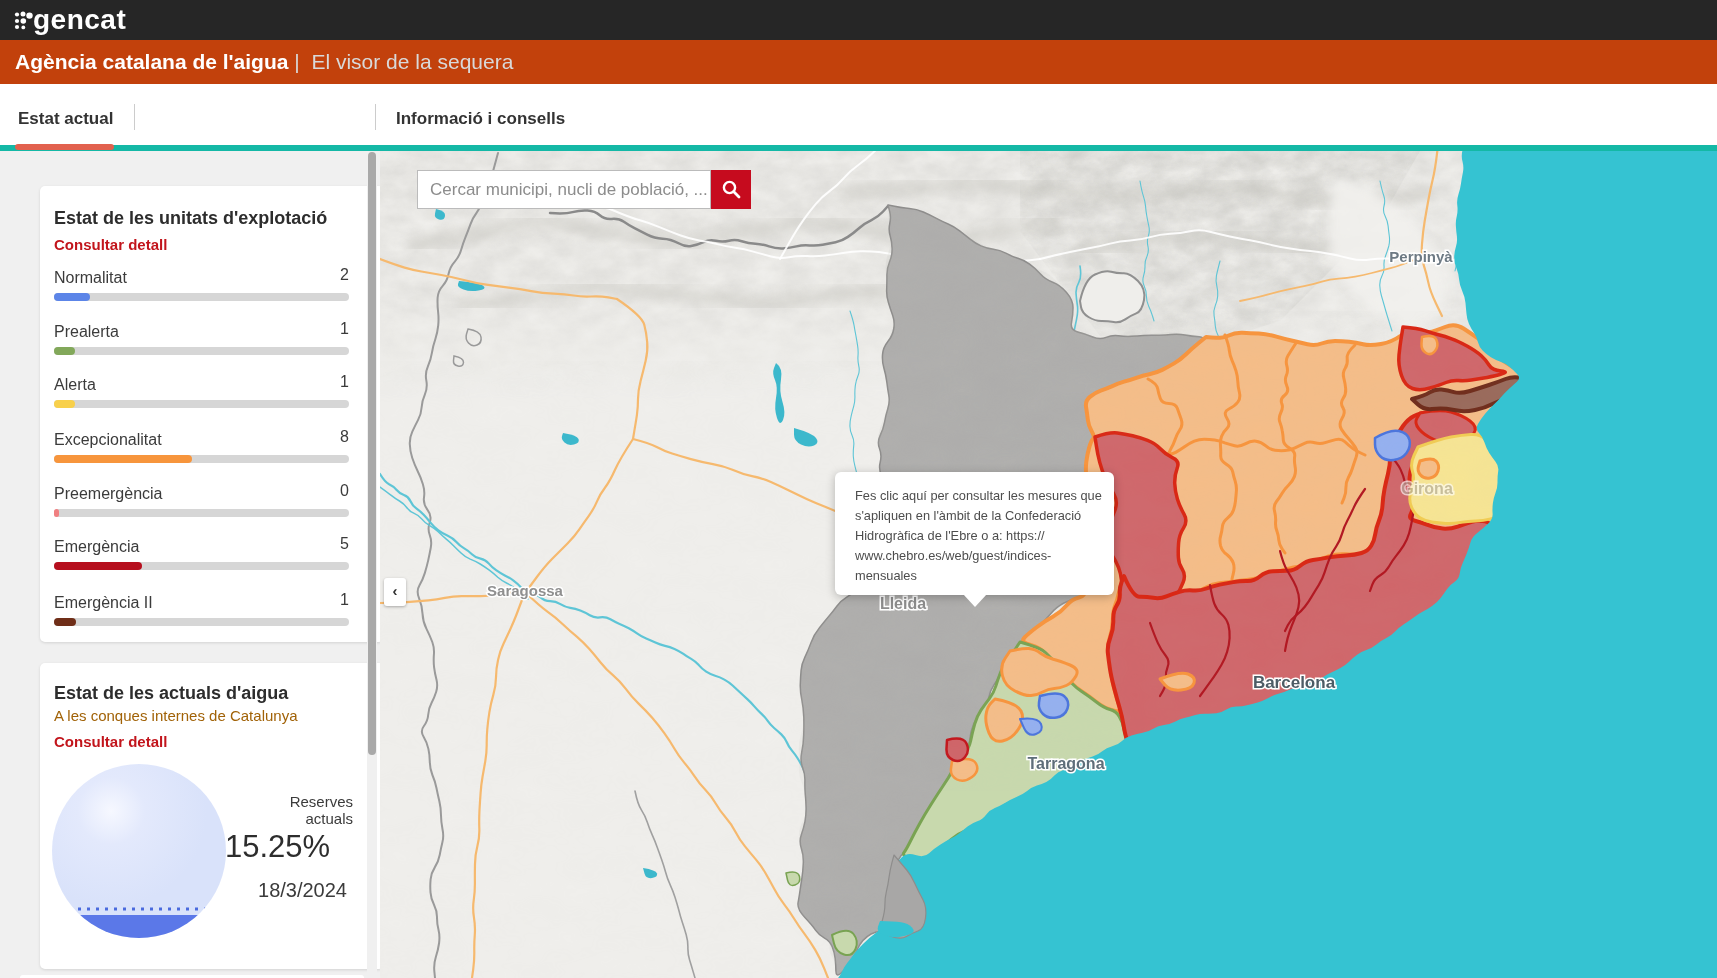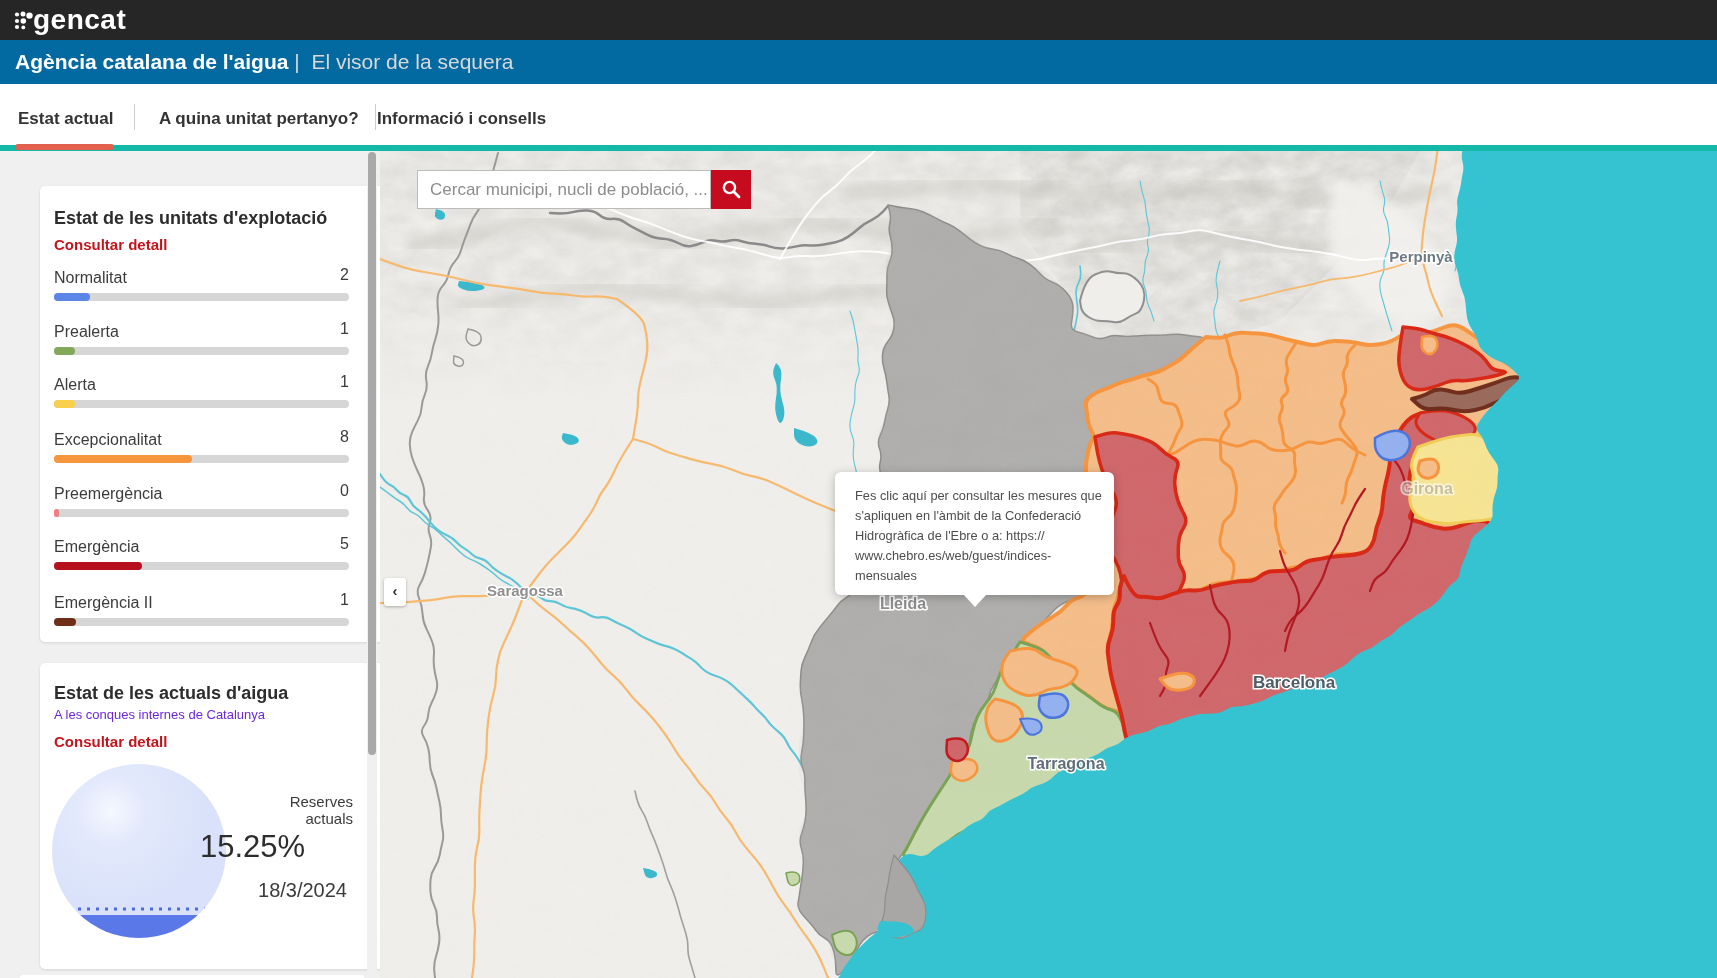--- a/index.html
+++ b/index.html
@@ -1,20 +1,20 @@
 <!DOCTYPE html>
 <html lang="ca"><head>
 <meta charset="utf-8">
 <title>El visor de la sequera</title>
 <style>
   * { margin:0; padding:0; box-sizing:border-box; }
   html,body { width:1717px; height:978px; overflow:hidden; font-family:"Liberation Sans", sans-serif; background:#fff; }
   #bar1 { position:absolute; left:0; top:0; width:1717px; height:40px; background:#262626;padding-left:12px; }
   .logo { position:absolute; left:33px; top:4px; color:#fff; font-size:28px; font-weight:bold; letter-spacing:0.5px; }
-  #bar2 { position:absolute; left:0; top:40px; width:1717px; height:44px; background:#0369a1; color:#fff; font-size:21px; line-height:44px; padding-left:15px; }
+  #bar2 { position:absolute; left:0; top:40px; width:1717px; height:44px; background:#c2410c; color:#fff; font-size:21px; line-height:44px; padding-left:15px; }
   #bar2 b { font-weight:bold; }
   #bar2 span { color:#d9d9d9; font-weight:normal; }
   #nav { position:absolute; left:0; top:84px; width:1717px; height:67px; background:#fff; border-bottom:6px solid #14b8a6; }
   .tab { position:absolute; top:0; height:66px; line-height:70px; font-size:17px; font-weight:bold; color:#333; }
   .sep { position:absolute; top:20px; height:26px; width:1px; background:#ccc; }
   #accent { position:absolute; left:15px; top:60px; width:99px; height:6px; background:#e2614e; border-radius:3px; }
   #main { position:absolute; left:0; top:151px; width:1717px; height:827px; background:#f0f0f0; }
   #sidebar { position:absolute; left:0; top:0; width:367px; height:827px; background:#f0f0f0; }
   .card { position:absolute; left:20px; width:344px; background:#fff; border-radius:5px; box-shadow:0 1px 3px rgba(0,0,0,0.12);margin-left:20px; }
   #card1 { top:35px; height:456px; }
@@ -49,23 +49,22 @@
       <circle cx="3" cy="16" r="2.1"></circle>
         <circle cx="9.3" cy="16.4" r="1.9"></circle>
     </g>
   </svg>
   <div class="logo">gencat</div>
 </div>
 <div id="bar2"><b>Agència catalana de l'aigua</b><span>&nbsp;|&nbsp; El visor de la sequera</span></div>
 <div id="nav">
   <div class="tab" style="left:18px;">Estat actual</div>
   <div class="sep" style="left:134px;"></div>
-  <div class="tab" style="left:159px;">A quina unitat pertanyo?</div>
   <div class="sep" style="left:375px;"></div>
-  <div class="tab" style="left:377px;">Informació i consells</div>
+  <div class="tab" style="left:396px;">Informació i consells</div>
   <div id="accent"></div>
 </div>
 <div id="main">
   <div id="sidebar">
     <div class="card" id="card1">
       <div style="position:absolute;left:14px;top:22px;" class="ctitle">Estat de les unitats d'explotació</div>
       <div style="position:absolute;left:14px;top:50px;" class="clink">Consultar detall</div>
       <div class="row" style="top:83px;"><span class="rlabel">Normalitat</span><span class="rnum">2</span><div class="track">
             <div class="fill" style="width:36px;background:#5c85e8"></div>
           </div></div>
@@ -83,41 +82,41 @@
           </div></div>
       <div class="row" style="top:352px;"><span class="rlabel">Emergència</span><span class="rnum">5</span><div class="track">
             <div class="fill" style="width:88px;background:#b60f1e"></div>
           </div></div>
       <div class="row" style="top:408px;"><span class="rlabel">Emergència II</span><span class="rnum">1</span><div class="track">
             <div class="fill" style="width:22px;background:#6f2e18"></div>
           </div></div>
     </div>
     <div class="card" id="card2">
       <div style="position:absolute;left:14px;top:20px;" class="ctitle">Estat de les actuals d'aigua</div>
-      <div style="position:absolute;left:14px;top:44px;font-size:13px;color:#6d28d9;">A les conques internes de Catalunya</div>
+      <div style="position:absolute;left:14px;top:44px;font-size:15px;color:#a16207;">A les conques internes de Catalunya</div>
       <div style="position:absolute;left:14px;top:70px;" class="clink">Consultar detall</div>
       <svg style="position:absolute;left:11px;top:100px;" width="176" height="176" viewBox="0 0 176 176">
         <defs>
           <radialGradient id="sph" cx="0.34" cy="0.27" r="0.55">
             <stop offset="0" stop-color="#f6f8ff"></stop>
             <stop offset="0.35" stop-color="#e3e9fc"></stop>
             <stop offset="1" stop-color="#d9e2fa"></stop>
           </radialGradient>
           <clipPath id="circ">
               <circle cx="88" cy="88" r="87"></circle>
             </clipPath>
         </defs>
         <circle cx="88" cy="88" r="87" fill="url(#sph)"></circle>
         <g clip-path="url(#circ)">
           <rect x="0" y="152" width="176" height="24" fill="#5b78e8"></rect>
           <line x1="0" y1="146" x2="176" y2="146" stroke="#4a6ade" stroke-width="3" stroke-dasharray="3 6"></line>
         </g>
       </svg>
       <div style="position:absolute;left:200px;top:130px;width:113px;text-align:right;font-size:15px;color:#3b3b3b;line-height:17px;">Reserves<br>actuals</div>
-      <div style="position:absolute;left:160px;top:166px;width:155px;text-align:left;font-size:31px;color:#2d2d2d;">15.25%</div>
+      <div style="position:absolute;left:160px;top:166px;width:155px;text-align:center;font-size:31px;color:#2d2d2d;">15.25%</div>
       <div style="position:absolute;left:180px;top:216px;width:127px;text-align:right;font-size:20px;color:#3b3b3b;">18/3/2024</div>
     </div>
     <div id="scrolltrack">
         <div id="scrollthumb"></div>
       </div>
     <div style="position:absolute;left:20px;top:824px;width:344px;height:3px;background:#fff;border-radius:5px 5px 0 0;"></div>
   </div>
   <div id="map">
     <svg id="mapsvg" width="1337" height="827" viewBox="0 0 1337 827">
 <defs>

